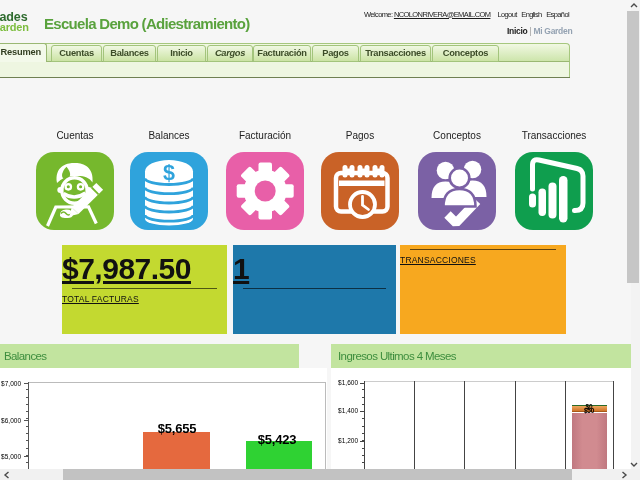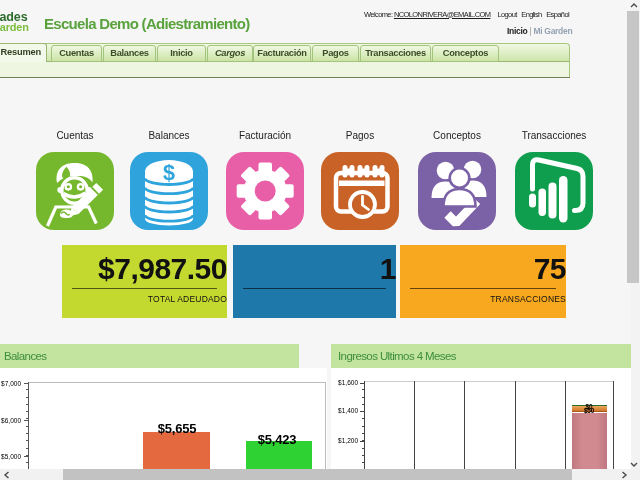--- a/index.html
+++ b/index.html
@@ -23,21 +23,21 @@
 #tabpanel { left:-37px; top:62px; width:607px; height:14.5px; background:#eef6e1; border-left:1px solid #a6c77e; border-right:1px solid #a6c77e; }
 #tabline { left:-37px; top:76.5px; width:607px; height:1.8px; background:#6f8052; }
 .tab { position:absolute; top:45px; height:16.5px; background:linear-gradient(#f0f8e2,#cbe3a4); border:1px solid #a3c47c; border-radius:3px 3px 0 0; font-size:9.3px; font-weight:bold; color:#3c4c28; text-align:center; line-height:15px; letter-spacing:-0.3px; }
 #tab-active { left:-37px; top:42.5px; width:84px; height:19.5px; background:#f3f9ea; border:1px solid #9ab873; border-bottom:none; border-radius:0 3px 0 0; font-size:9.3px; font-weight:bold; color:#333f22; line-height:17px; text-align:right; padding-right:5px; letter-spacing:-0.2px; z-index:2; }
 
 
 .ilabel { top:130px; font-size:10px; color:#222; text-align:center; width:90px; }
 .tile { top:152px; width:78px; height:78px; border-radius:18px; }
 
 
-.sbox { top:245px; height:73px; text-align:right; color:#111; }
+.sbox { top:245px; height:89px; text-align:left; color:#111;text-decoration:underline; }
 .sbox .num { font-size:30px; font-weight:bold; line-height:30px; margin-top:9px; letter-spacing:-0.5px; }
 .sbox .rule { height:1px; background:rgba(0,0,0,0.6); margin:4px auto 0; width:88%; }
 .sbox .cap { font-size:8.5px; margin-top:5px; letter-spacing:0.2px; }
 
 
 .chead { top:344px; height:24px; background:#c2e49f; font-size:11.5px; color:#3e8e3e; line-height:24px; letter-spacing:-0.6px; }
 .cwhite { top:368px; height:101px; background:#fff; }
 .ylab { font-size:6.5px; color:#000; text-align:right; width:30px; }
 .blab { font-size:13px; font-weight:bold; color:#000; text-align:center; width:50px; letter-spacing:-0.2px; }
 
@@ -163,28 +163,27 @@
     <rect x="23.5" y="36.5" width="7.5" height="27.5" rx="3.7"></rect>
     <rect x="33.5" y="30.5" width="8" height="36" rx="4"></rect>
     <rect x="44" y="24" width="8.5" height="46.5" rx="4.2"></rect>
   </g>
 </svg>
 </div>
 
 <div class="abs sbox" style="left:62px;width:165px;background:#c3d930;">
   <div class="num">$7,987.50</div>
     <div class="rule"></div>
-    <div class="cap">TOTAL ADEUDADO</div>
+    <div class="cap">TOTAL FACTURAS</div>
 </div>
 <div class="abs sbox" style="left:233px;width:163px;background:#1e78aa;">
   <div class="num">1</div>
     <div class="rule"></div>
 </div>
 <div class="abs sbox" style="left:400px;width:166px;background:#f7a81f;">
-  <div class="num">75</div>
     <div class="rule"></div>
     <div class="cap">TRANSACCIONES</div>
 </div>
 
 <div class="abs chead" style="left:-37px;width:336px;padding-left:41px;">Balances</div>
 <div class="abs cwhite" style="left:-37px;width:364px;"></div>
 <div class="abs" style="left:28px;top:382px;width:298px;height:87px;border-top:1px solid #bbb;border-right:1px solid #bbb;"></div>
 <div class="abs" style="left:28px;top:382px;width:1px;height:87px;background:#555;"></div>
 <div class="abs" style="left:24px;top:383px;width:4px;height:1px;background:#555;"></div>
 <div class="abs" style="left:24px;top:420px;width:4px;height:1px;background:#555;"></div>

